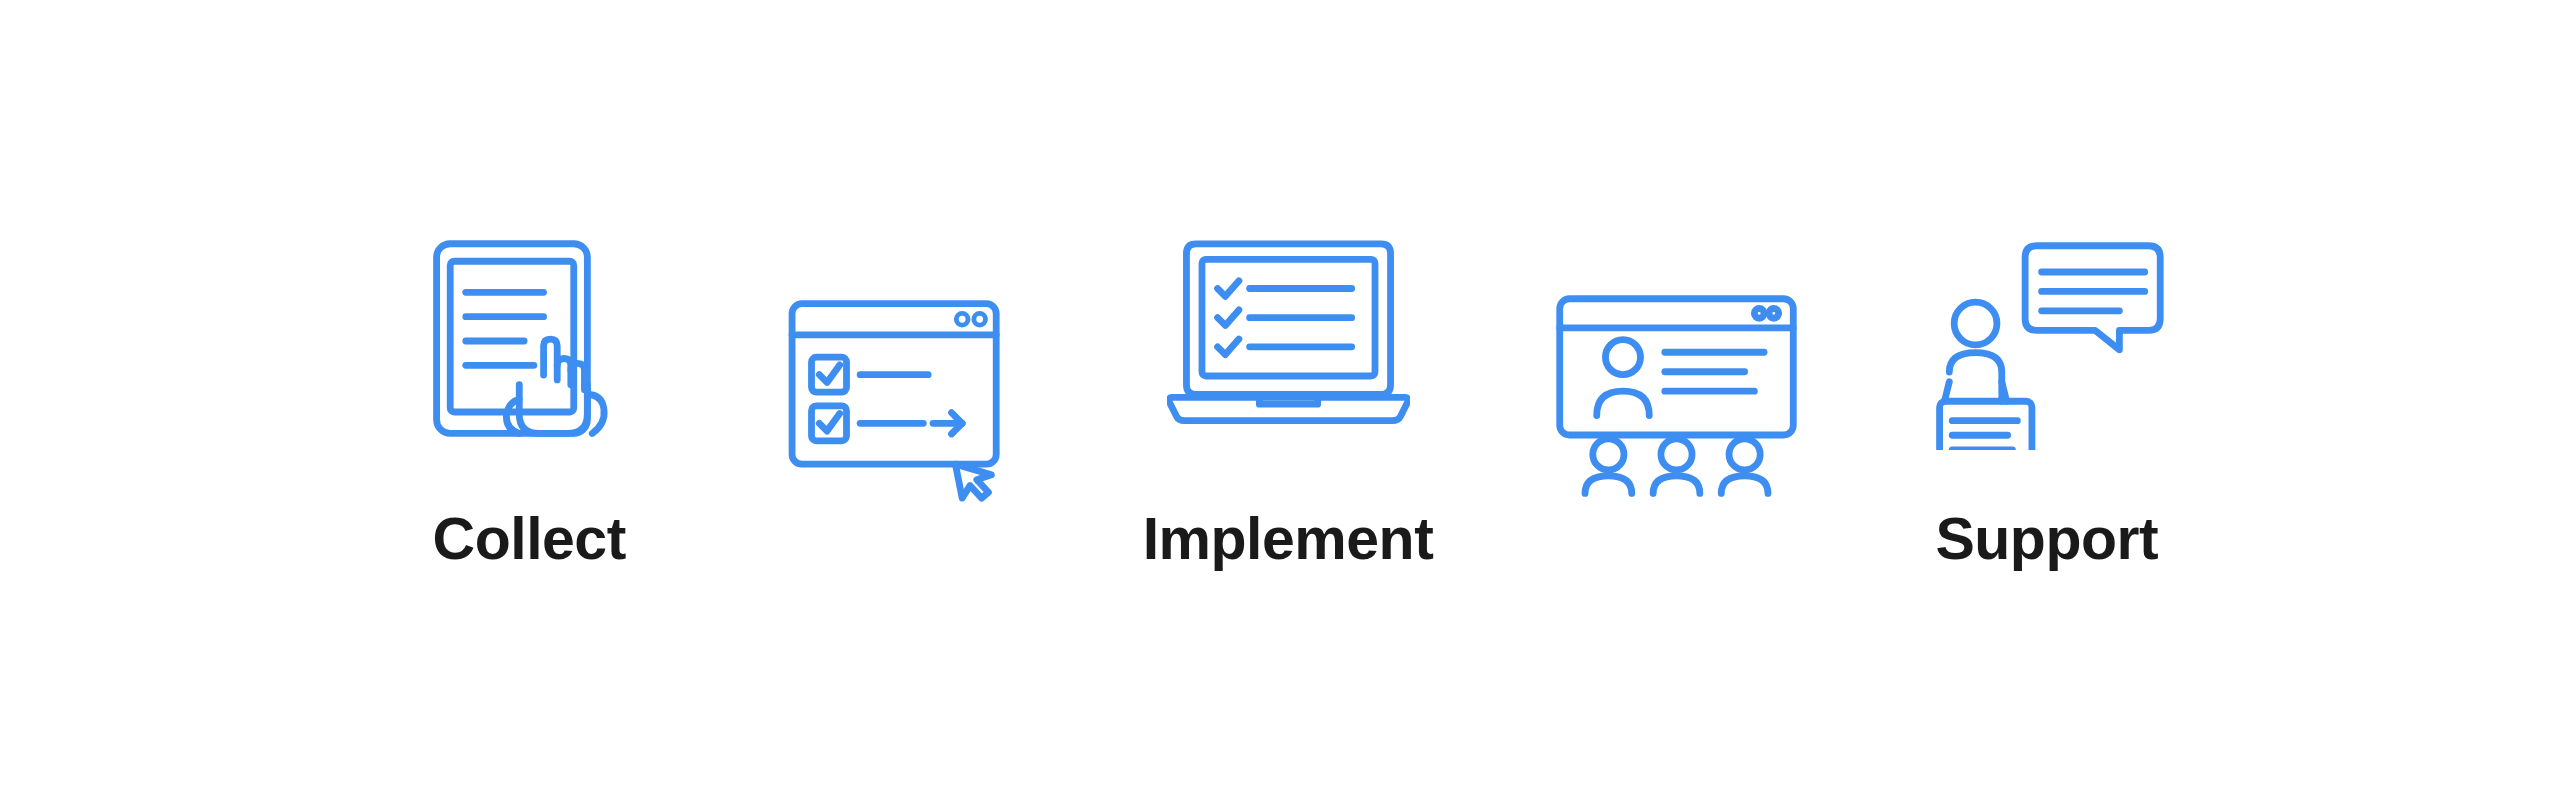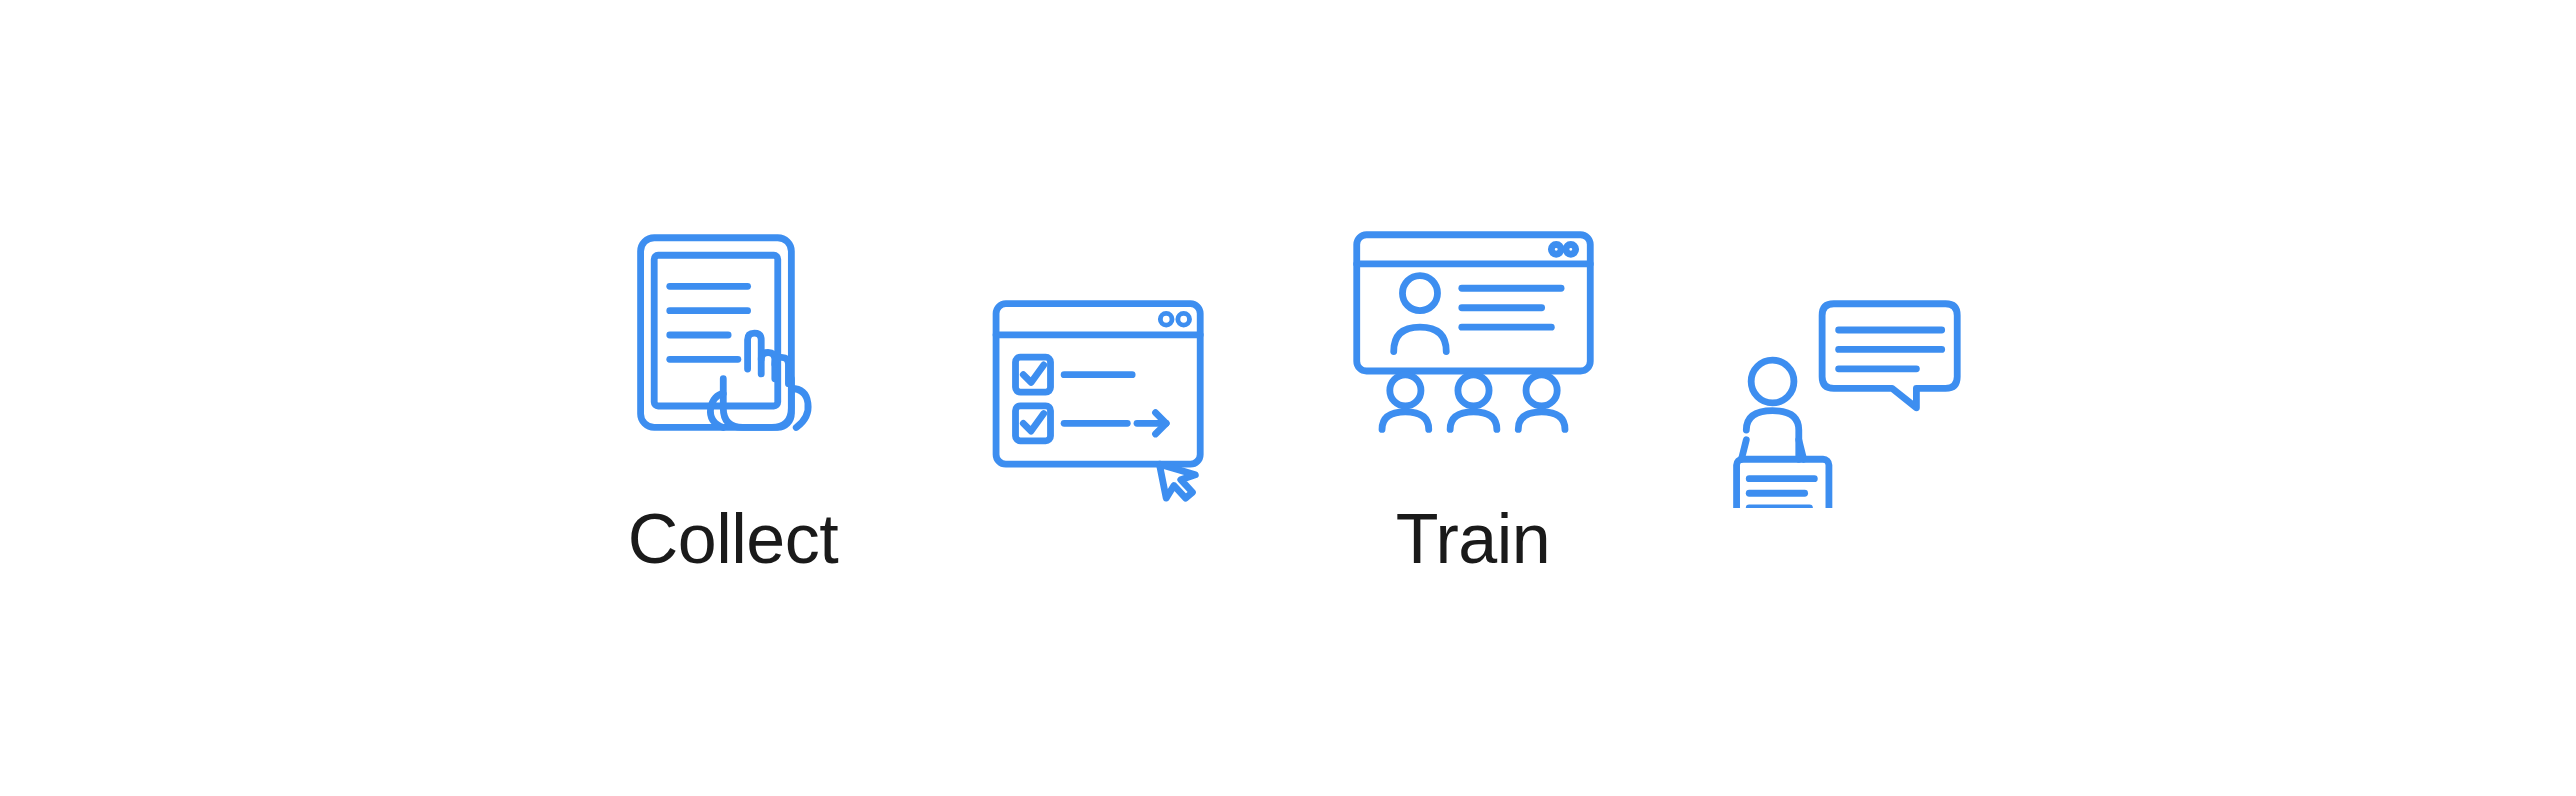--- a/index.html
+++ b/index.html
@@ -28,22 +28,22 @@
       gap: 47px;
     }
     .icon-wrapper {
       width: 253px;
       height: 234px;
       display: flex;
       align-items: center;
       justify-content: center;
     }
     .item-label {
-      font-size: 70px;
-      font-weight: 400;
+      font-size: 59px;
+      font-weight: 700;
       color: #1a1a1a;
       letter-spacing: -0.5px;
     }
     svg {
       stroke: #3d8ef0;
       fill: none;
       stroke-width: 7;
       stroke-linecap: round;
       stroke-linejoin: round;
     }
@@ -98,20 +98,42 @@
         <line x1="80" y1="133" x2="145" y2="133"></line>
 
         <line x1="155" y1="133" x2="185" y2="133"></line>
         <polyline points="174,122 185,133 174,144"></polyline>
 
         <polygon points="178,175 185,210 193,197 205,210 212,204 200,191 215,186"></polygon>
       </svg>
     </div>
   </div>
 
+  <div class="item">
+    <div class="icon-wrapper">
+      <svg width="243" height="214" viewBox="0 0 250 220">
+
+        <path d="M20,20 L20,155 Q20,165 30,165 L220,165 Q230,165 230,155 L230,20 Q230,10 220,10 L30,10 Q20,10 20,20 Z"></path>
+
+        <rect x="36" y="26" width="178" height="120" rx="4"></rect>
+
+        <polyline points="52,56 60,64 74,48"></polyline>
+        <line x1="85" y1="56" x2="190" y2="56"></line>
+        <polyline points="52,86 60,94 74,78"></polyline>
+        <line x1="85" y1="86" x2="190" y2="86"></line>
+        <polyline points="52,116 60,124 74,108"></polyline>
+        <line x1="85" y1="116" x2="190" y2="116"></line>
+
+        <path d="M5,168 L245,168 Q248,168 248,172 L240,188 Q238,192 232,192 L18,192 Q12,192 10,188 L2,172 Q2,168 5,168 Z"></path>
+
+        <path d="M95,168 L95,175 L155,175 L155,168"></path>
+      </svg>
+    </div>
+    <span class="item-label">Implement</span>
+  </div>
 
   <div class="item">
     <div class="icon-wrapper">
       <svg width="253" height="219" viewBox="0 0 260 225">
 
         <rect x="10" y="10" width="240" height="140" rx="10"></rect>
 
         <line x1="10" y1="40" x2="250" y2="40"></line>
 
         <circle cx="215" cy="25" r="5"></circle>
@@ -127,21 +149,20 @@
         <circle cx="60" cy="170" r="16"></circle>
         <path d="M36,210 Q36,192 60,192 Q84,192 84,210"></path>
 
         <circle cx="130" cy="170" r="16"></circle>
         <path d="M106,210 Q106,192 130,192 Q154,192 154,210"></path>
 
         <circle cx="200" cy="170" r="16"></circle>
         <path d="M176,210 Q176,192 200,192 Q224,192 224,210"></path>
       </svg>
     </div>
-    <span class="item-label">Train</span>
   </div>
 
   <div class="item">
     <div class="icon-wrapper">
       <svg width="243" height="219" viewBox="0 0 250 225">
 
         <path d="M115,15 L230,15 Q242,15 242,27 L242,90 Q242,102 230,102 L200,102 L200,122 L175,102 L115,102 Q103,102 103,90 L103,27 Q103,15 115,15 Z"></path>
 
         <line x1="120" y1="42" x2="226" y2="42"></line>
         <line x1="120" y1="62" x2="226" y2="62"></line>
@@ -155,16 +176,17 @@
         <path d="M79,155 L84,175"></path>
 
         <rect x="15" y="175" width="95" height="60" rx="6"></rect>
         <rect x="8" y="233" width="110" height="12" rx="4"></rect>
 
         <line x1="28" y1="195" x2="95" y2="195"></line>
         <line x1="28" y1="210" x2="85" y2="210"></line>
         <line x1="28" y1="225" x2="90" y2="225"></line>
       </svg>
     </div>
+    <span class="item-label">Support</span>
   </div>
 
 </div>
 
 
 </body></html>

